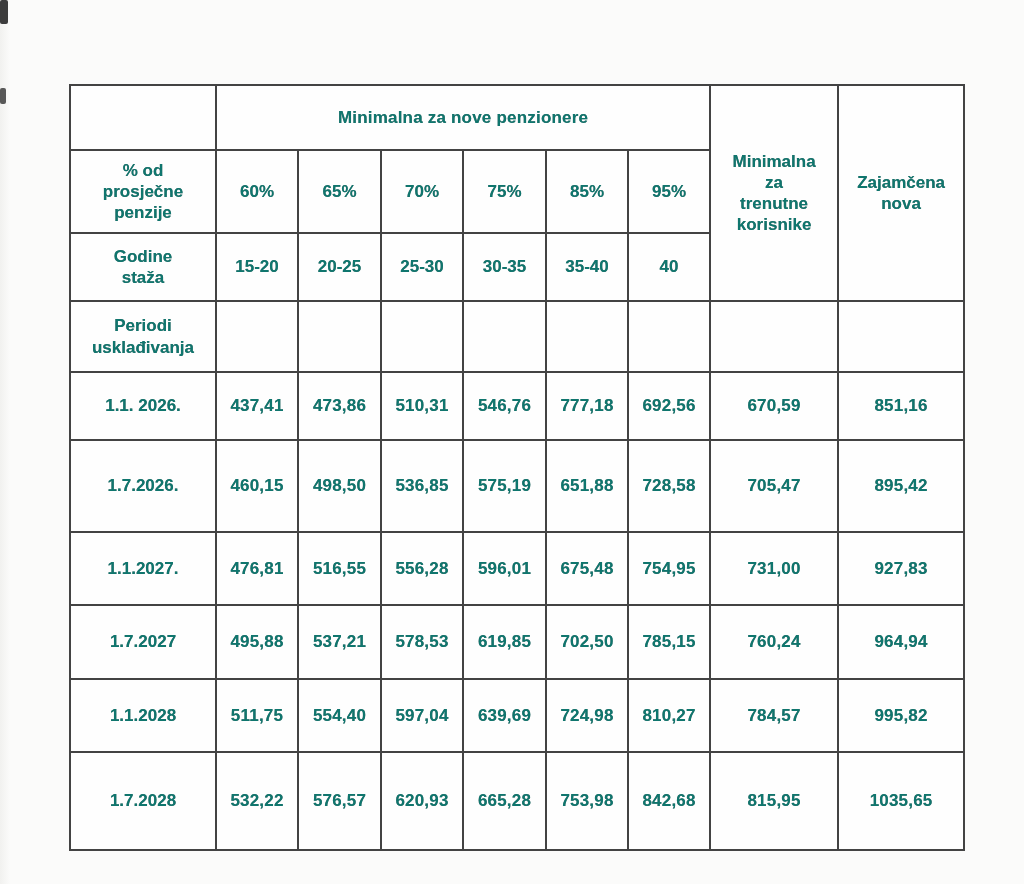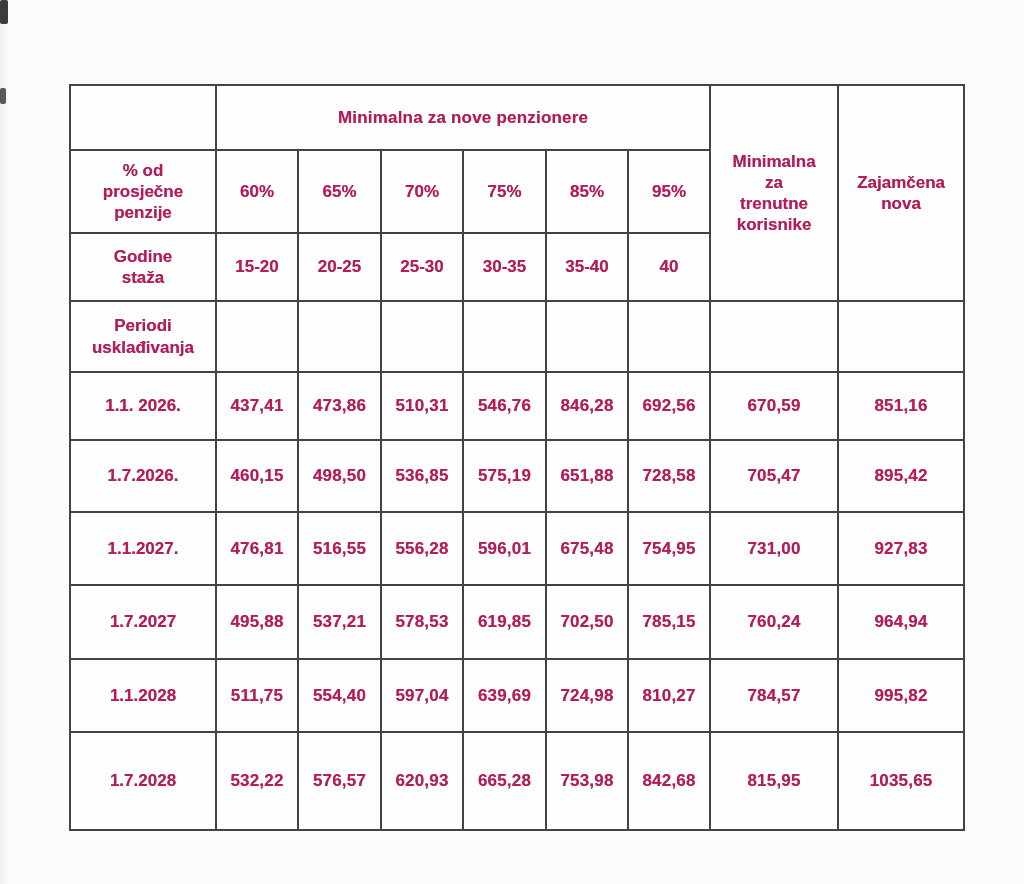--- a/index.html
+++ b/index.html
@@ -18,21 +18,21 @@
   }
   .artifact{position:absolute;background:#3c3c3c;border-radius:2px;}
   .artifact.a1{left:0;top:0;width:8px;height:24px;}
   .artifact.a2{left:0;top:88px;width:6px;height:16px;opacity:.85;}
 
   table.pension{
     position:absolute;left:69px;top:84px;
     border-collapse:collapse;
     table-layout:fixed;
     width:894px;
-    color:#be185d;
+    color:#0f766e;
   }
   table.pension td{
     border:2px solid #434343;
     background:#fefefe;
     font-weight:bold;
     font-size:17px;
     text-align:center;
     vertical-align:middle;
     padding:0;
     line-height:1.25;
@@ -112,27 +112,27 @@
       <td></td>
       <td></td>
     </tr>
 
     <tr style="height:68px">
       <td class="period">1.1. 2026.</td>
       <td class="num">437,41</td>
       <td class="num">473,86</td>
       <td class="num">510,31</td>
       <td class="num">546,76</td>
-      <td class="num">846,28</td>
+      <td class="num">777,18</td>
       <td class="num">692,56</td>
       <td class="num">670,59</td>
       <td class="num">851,16</td>
     </tr>
 
-    <tr style="height:72px">
+    <tr style="height:92px">
       <td class="period">1.7.2026.</td>
       <td class="num">460,15</td>
       <td class="num">498,50</td>
       <td class="num">536,85</td>
       <td class="num">575,19</td>
       <td class="num">651,88</td>
       <td class="num">728,58</td>
       <td class="num">705,47</td>
       <td class="num">895,42</td>
     </tr>

